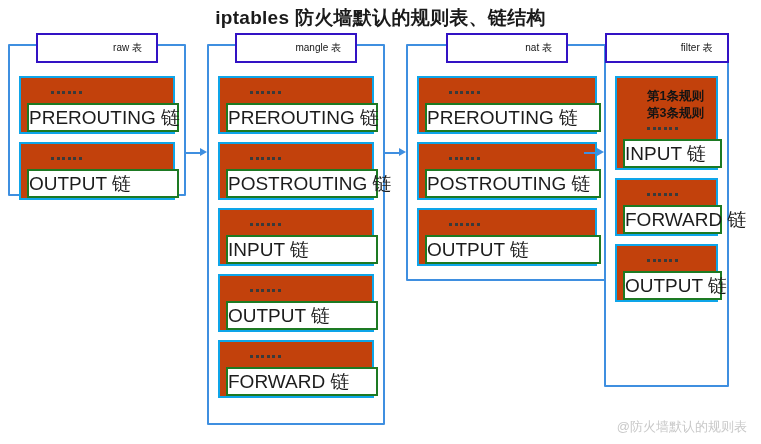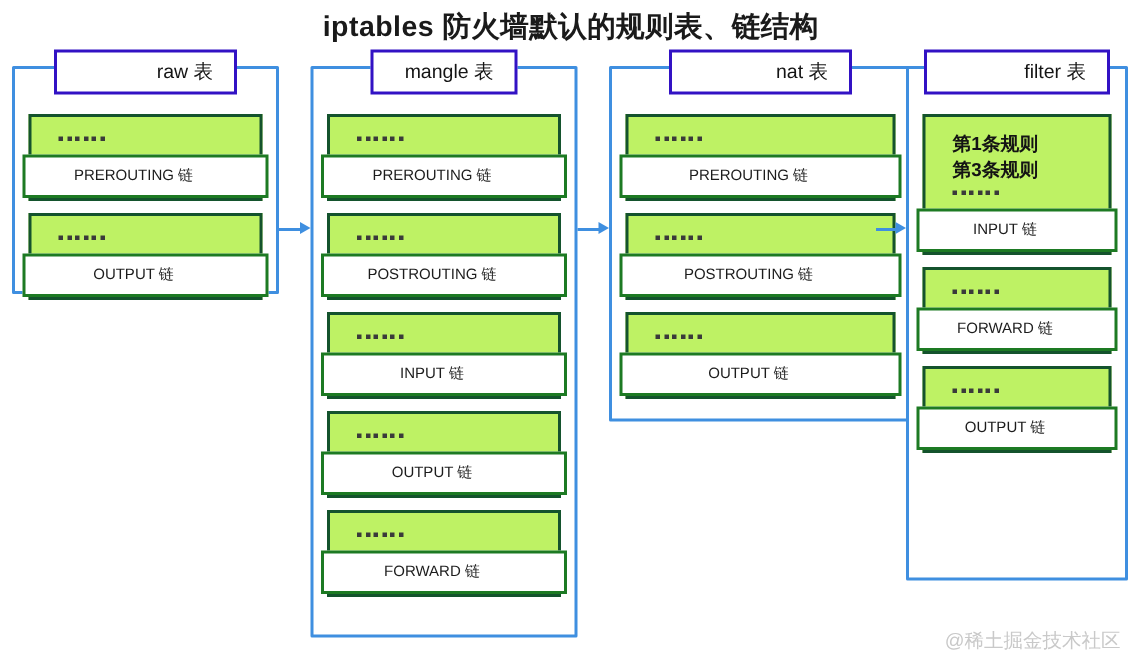--- a/index.html
+++ b/index.html
@@ -50,38 +50,38 @@
     top: -13px;
     left: 50%;
     transform: translateX(-50%);
     border: 2px solid #3212c4;
     background: #ffffff;
     box-sizing: border-box;
     height: 30px;
     line-height: 26px;
     text-align: right;
     padding-right: 14px;
-    font-size: 13px;
+    font-size: 10px;
     color: #141414;
     z-index: 5;
     white-space: nowrap;
   }
   .chain-list {
     position: absolute;
     left: 9px;
     right: 9px;
     top: 30px;
   }
   .chain-box {
     position: relative;
-    border: 2px solid #14532d;
-    background: #bef264;
+    border: 2px solid #0ea5e9;
+    background: #c2410c;
     box-sizing: border-box;
     margin-bottom: 8px;
-    padding: 8px 0 0 0;
+    padding: 8px 0 0 12px;
   }
   .rules {
     padding: 2px 0 0 18px;
     font-size: 12.5px;
     line-height: 17px;
     color: #141414;
     font-weight: bold;
   }
   .dots {
     padding-left: 18px;
@@ -97,23 +97,23 @@
     background: #3a3a3a;
   }
   .chain-label {
     position: relative;
     margin: 4px -6px 0 -6px;
     border: 2px solid #1d7a23;
     background: #ffffff;
     box-sizing: border-box;
     height: 29px;
     line-height: 25px;
-    text-align: center;
+    text-align: left;
     padding-right: 16px;
-    font-size: 10px;
+    font-size: 19px;
     color: #1c1c1c;
     white-space: nowrap;
   }
   .arrow {
     position: absolute;
     height: 9px;
     top: 104px;
   }
   .arrow .shaft {
     position: absolute;
@@ -169,21 +169,21 @@
               <i></i>
               <i></i>
               <i></i>
               <i></i>
             </div>
             <div class="chain-label">OUTPUT 链</div>
           </div>
         </div>
       </div>
       <div class="table-col" style="left: 207px; width: 178px; height: 381px;">
-        <div class="table-title" style="width: 98px;">mangle 表</div>
+        <div class="table-title" style="width: 122px;">mangle 表</div>
         <div class="chain-list">
           <div class="chain-box">
             <div class="dots" title="......">
               <i></i>
               <i></i>
               <i></i>
               <i></i>
               <i></i>
               <i></i>
             </div>
@@ -266,21 +266,21 @@
               <i></i>
               <i></i>
               <i></i>
               <i></i>
               <i></i>
             </div>
             <div class="chain-label">OUTPUT 链</div>
           </div>
         </div>
       </div>
-      <div class="table-col" style="left: 604px; width: 148px; height: 343px;">
+      <div class="table-col" style="left: 604px; width: 125px; height: 343px;">
         <div class="table-title" style="width: 124px;">filter 表</div>
         <div class="chain-list">
           <div class="chain-box">
             <div class="rules">
               <div>第1条规则</div>
               <div>第3条规则</div>
             </div>
             <div class="dots" title="......">
               <i></i>
               <i></i>
@@ -324,13 +324,13 @@
         <div class="head" style="left: 14px;"></div>
       </div>
       <div class="arrow" style="left: 584px; width: 20px;">
         <div class="shaft" style="width: 14px;"></div>
         <div class="head" style="left: 13px;"></div>
       </div>
     </div>
 
 </div>
 
-<div class="watermark">@稀土掘金技术社区</div>
+<div class="watermark">@防火墙默认的规则表</div>
 
 </body></html>

